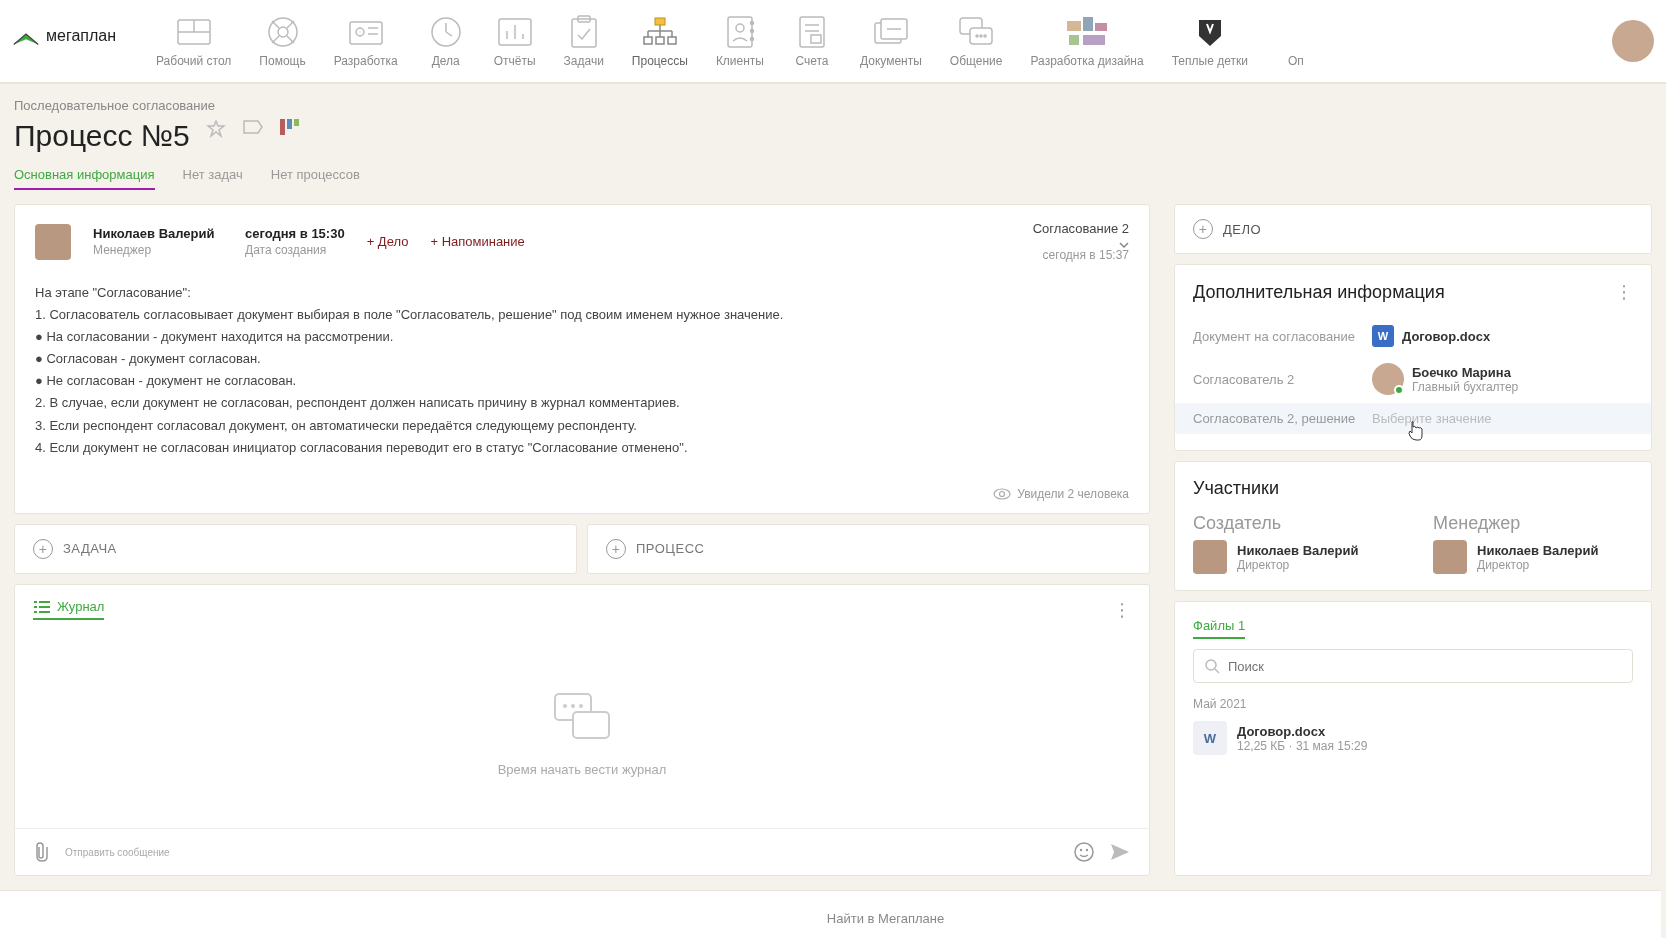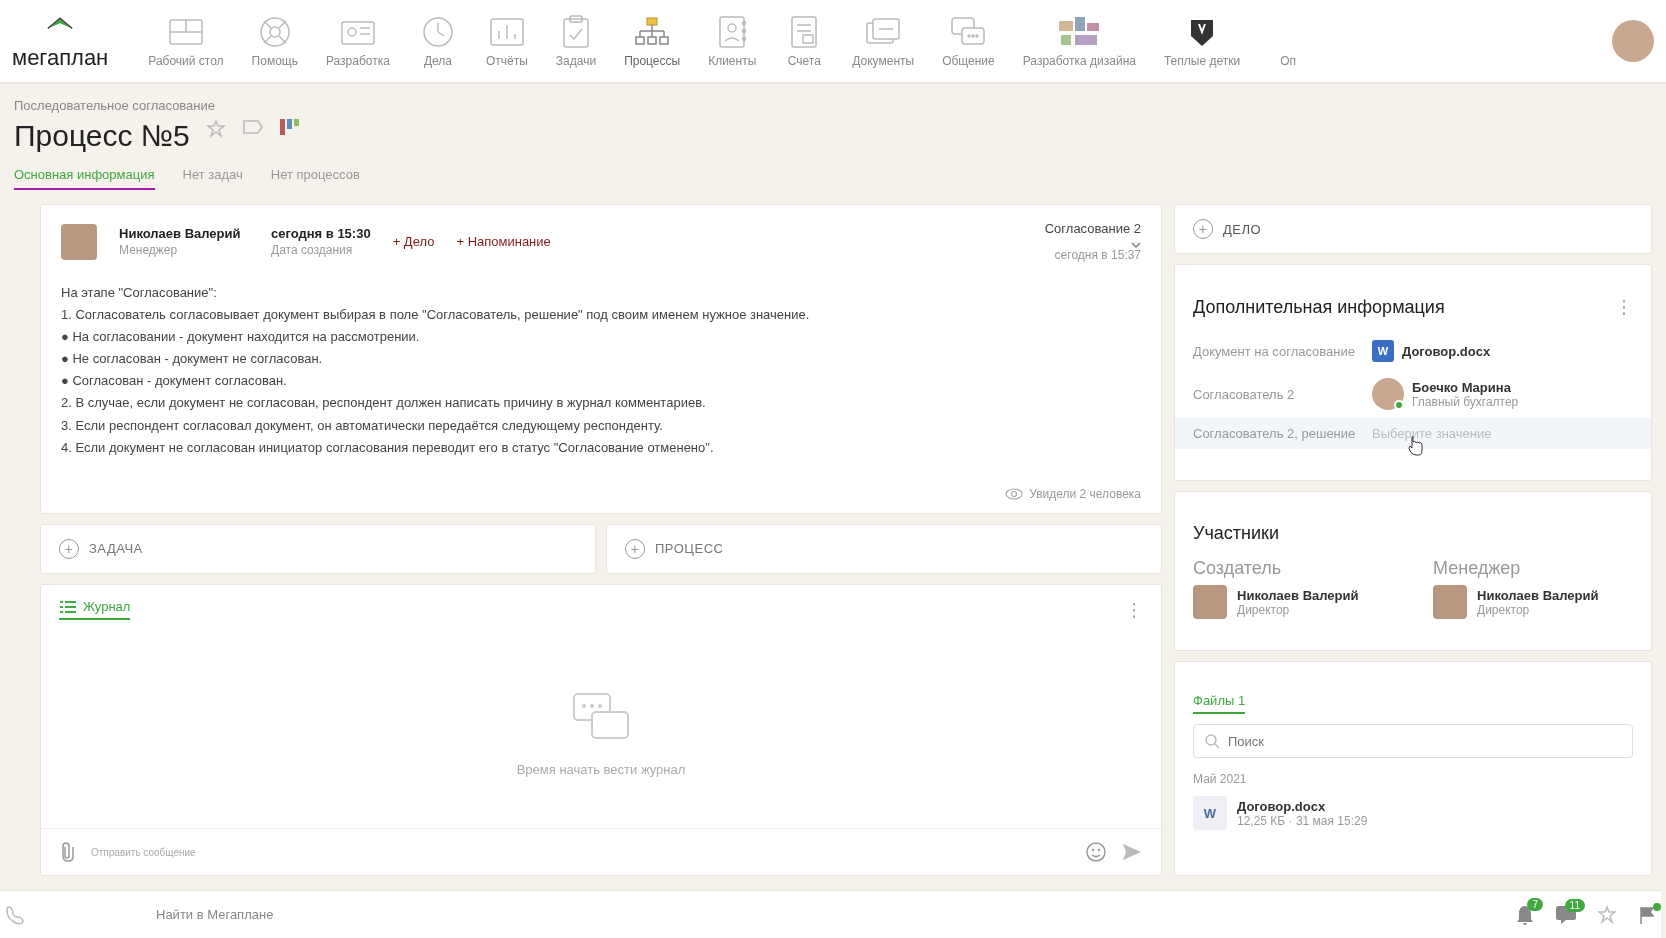--- a/index.html
+++ b/index.html
@@ -1,34 +1,34 @@
 <!DOCTYPE html>
 <html><head>
 <meta charset="utf-8">
 <style>
 * { box-sizing: border-box; margin: 0; padding: 0; }
 body { font-family: Arial, Helvetica, sans-serif; background: #f5f2ec; color: #333; font-size: 13px; overflow: hidden; }
 .topbar { background: #fff; height: 84px; display: flex; align-items: center; padding: 0 12px; border-bottom: 2px solid #e9e5dc; }
-.logo { display: flex; align-items: center; gap: 6px; font-size: 22px; color: #222; margin-right: 40px; white-space: nowrap; flex-direction: column; }
+.logo { display: flex; gap: 6px; font-size: 16px; color: #222; margin-right: 40px; white-space: nowrap; }
 .logo svg { width: 28px; height: 28px; }
 .nav { display: flex; gap: 28px; flex: 1; overflow: hidden; }
 .nav-item { display: flex; flex-direction: column; align-items: center; gap: 4px; cursor: pointer; color: #888; font-size: 12px; position: relative; }
 .nav-item .nav-icon { width: 40px; height: 36px; display: flex; align-items: center; justify-content: center; }
 .nav-item.active { color: #666; }
 .nav-item.active::after { content: ''; position: absolute; bottom: -14px; left: 50%; transform: translateX(-50%); border: 6px solid transparent; border-bottom-color: #f5f2ec; }
 .avatar-top { width: 42px; height: 42px; border-radius: 50%; background: #c8a890; margin-left: 10px; }
 .page { padding: 14px 14px 0 14px; height: calc(100vh - 84px - 48px); overflow: hidden; }
 .crumb { font-size: 13px; color: #888; margin-bottom: 6px; }
 .title-row { display: flex; align-items: flex-start; gap: 16px; margin-bottom: 14px; }
 .title-row h1 { font-size: 30px; font-weight: 400; color: #222; }
 .title-icon { color: #aaa; cursor: pointer; }
 .tabs-row { display: flex; gap: 28px; margin-bottom: 14px; }
 .tab { color: #999; padding-bottom: 6px; cursor: pointer; }
 .tab.active { color: #3fa93f; border-bottom: 2px solid #a21caf; }
-.content-area { display: flex; gap: 12px; height: calc(100% - 120px); margin-left: 26px; }
+.content-area { display: flex; gap: 24px; height: calc(100% - 120px); }
 .left-col { flex: 1; display: flex; flex-direction: column; gap: 10px; min-width: 0; }
 .right-col { width: 478px; display: flex; flex-direction: column; gap: 10px; }
 .card { background: #fff; border: 1px solid #e8e4db; border-radius: 3px; }
 .info-head { display: flex; align-items: center; gap: 22px; padding: 16px 20px 0 20px; }
 .mini-ava { width: 36px; height: 36px; border-radius: 4px; background: #b89880; flex-shrink: 0; }
 .pers-name { font-weight: 600; font-size: 13px; color: #222; }
 .pers-role { font-size: 12px; color: #999; }
 .head-col { display: flex; flex-direction: column; gap: 2px; }
 .link-action { color: #7f1d1d; cursor: pointer; font-size: 13px; }
 .stage-col { margin-left: auto; text-align: right; }
@@ -39,21 +39,21 @@
 .add-btn-card { flex: 1; background: #fff; border: 1px solid #e8e4db; border-radius: 3px; padding: 14px 18px; display: flex; align-items: center; gap: 10px; color: #777; cursor: pointer; font-size: 13px; letter-spacing: 0.5px; }
 .plus-circ { width: 20px; height: 20px; border: 1.5px solid #999; border-radius: 50%; display: flex; align-items: center; justify-content: center; font-size: 14px; color: #999; }
 .journal-card { flex: 1; display: flex; flex-direction: column; }
 .journal-head { padding: 14px 18px; display: flex; align-items: center; gap: 8px; }
 .journal-title { color: #3fa93f; border-bottom: 2px solid #3fa93f; padding-bottom: 4px; display: flex; align-items: center; gap: 6px; }
 .journal-body { flex: 1; display: flex; flex-direction: column; align-items: center; justify-content: center; color: #aaa; gap: 16px; }
 .msg-row { border-top: 1px solid #eee; padding: 12px 18px; display: flex; align-items: center; gap: 14px; }
 .msg-input { flex: 1; border: none; outline: none; font-size: 10px; color: #666; }
 .msg-input::placeholder { color: #aaa; }
 .right-head { padding: 14px 18px; display: flex; align-items: center; gap: 10px; color: #555; font-size: 13px; letter-spacing: 0.5px; }
-.right-card { padding: 31px 18px; }
+.right-card { padding: 16px 18px; }
 .right-title { font-size: 18px; color: #222; margin-bottom: 14px; display: flex; justify-content: space-between; align-items: center; }
 .field-row { display: flex; align-items: center; padding: 8px 0; gap: 14px; }
 .field-label { width: 165px; color: #999; font-size: 13px; }
 .field-val { display: flex; align-items: center; gap: 8px; flex: 1; }
 .doc-badge { width: 22px; height: 22px; background: #3a6dc4; color: #fff; border-radius: 3px; display: flex; align-items: center; justify-content: center; font-size: 11px; font-weight: bold; }
 .ava-sm { width: 32px; height: 32px; border-radius: 50%; background: #c8a890; position: relative; flex-shrink: 0; }
 .ava-sm .dot { position: absolute; bottom: 0; right: 0; width: 10px; height: 10px; border-radius: 50%; background: #3fa93f; border: 2px solid #fff; }
 .placeholder-text { color: #bbb; }
 .field-row.hover { background: #f2f6fb; margin: 0 -18px; padding: 8px 18px; border-radius: 2px; }
 .participants { display: flex; gap: 40px; }
@@ -61,21 +61,21 @@
 .part-label { color: #999; font-size: 18px; margin-bottom: 6px; }
 .part-person { display: flex; align-items: center; gap: 10px; }
 .ava-sq { width: 34px; height: 34px; border-radius: 4px; background: #b89880; }
 .files-tab { color: #3fa93f; border-bottom: 2px solid #3fa93f; padding-bottom: 4px; display: inline-block; margin-bottom: 10px; }
 .search-box { border: 1px solid #e2ded4; border-radius: 4px; padding: 8px 10px; display: flex; align-items: center; gap: 8px; margin-bottom: 14px; }
 .search-box input { border: none; outline: none; flex: 1; font-size: 13px; }
 .month-hdr { color: #999; font-size: 12px; margin-bottom: 10px; }
 .file-row { display: flex; align-items: center; gap: 10px; }
 .file-icon { width: 34px; height: 34px; background: #eef0f5; border-radius: 4px; display: flex; align-items: center; justify-content: center; color: #4a6d9e; font-weight: bold; }
 .file-meta { color: #999; font-size: 12px; }
-.bottom-bar { position: fixed; bottom: 0; left: 0; right: 5px; height: 48px; background: #fff; border-top: 1px solid #e8e4db; display: flex; align-items: center; padding: 0 4px; gap: 20px; }
+.bottom-bar { position: fixed; bottom: 0; left: 0; right: 5px; height: 48px; background: #fff; border-top: 1px solid #e8e4db; display: flex; align-items: center; padding: 0 27px; gap: 20px; flex-direction: column; }
 .bottom-bar .search-global { flex: 1; color: #888; padding-left: 110px; }
 .badge-ic { position: relative; color: #888; cursor: pointer; }
 .badge-ic .cnt { position: absolute; top: -6px; right: -8px; background: #3fa93f; color: #fff; border-radius: 10px; font-size: 10px; padding: 1px 5px; }
 .three-dots { color: #999; cursor: pointer; font-size: 18px; margin-left: auto; }
 svg { display: block; }
 </style>
 </head>
 <body>
 
 <div class="topbar">
@@ -294,22 +294,22 @@
                   <path d="M1 1 L5 5 L9 1" fill="none" stroke="#888" stroke-width="1.5"></path>
                 </svg>
               </div>
             <div class="pers-role">сегодня в 15:37</div>
           </div>
         </div>
         <div class="desc-body">
           <div>На этапе "Согласование":</div>
           <div>1. Согласователь согласовывает документ выбирая в поле "Согласователь, решение" под своим именем нужное значение.</div>
           <div>● На согласовании - документ находится на рассмотрении.</div>
+          <div>● Согласован - документ согласован.</div>
           <div>● Не согласован - документ не согласован.</div>
-          <div>● Согласован - документ согласован.</div>
           <div>2. В случае, если документ не согласован, респондент должен написать причину в журнал комментариев.</div>
           <div>3. Если респондент согласовал документ, он автоматически передаётся следующему респонденту.</div>
           <div>4. Если документ не согласован инициатор согласования переводит его в статус "Согласование отменено".</div>
         </div>
         <div class="seen-row">
           <svg width="18" height="12">
               <ellipse cx="9" cy="6" rx="8" ry="5" fill="none" stroke="#aaa" stroke-width="1.2"></ellipse>
               <circle cx="9" cy="6" r="2.5" fill="none" stroke="#aaa" stroke-width="1.2"></circle>
             </svg>
           <span>Увидели 2 человека</span>

